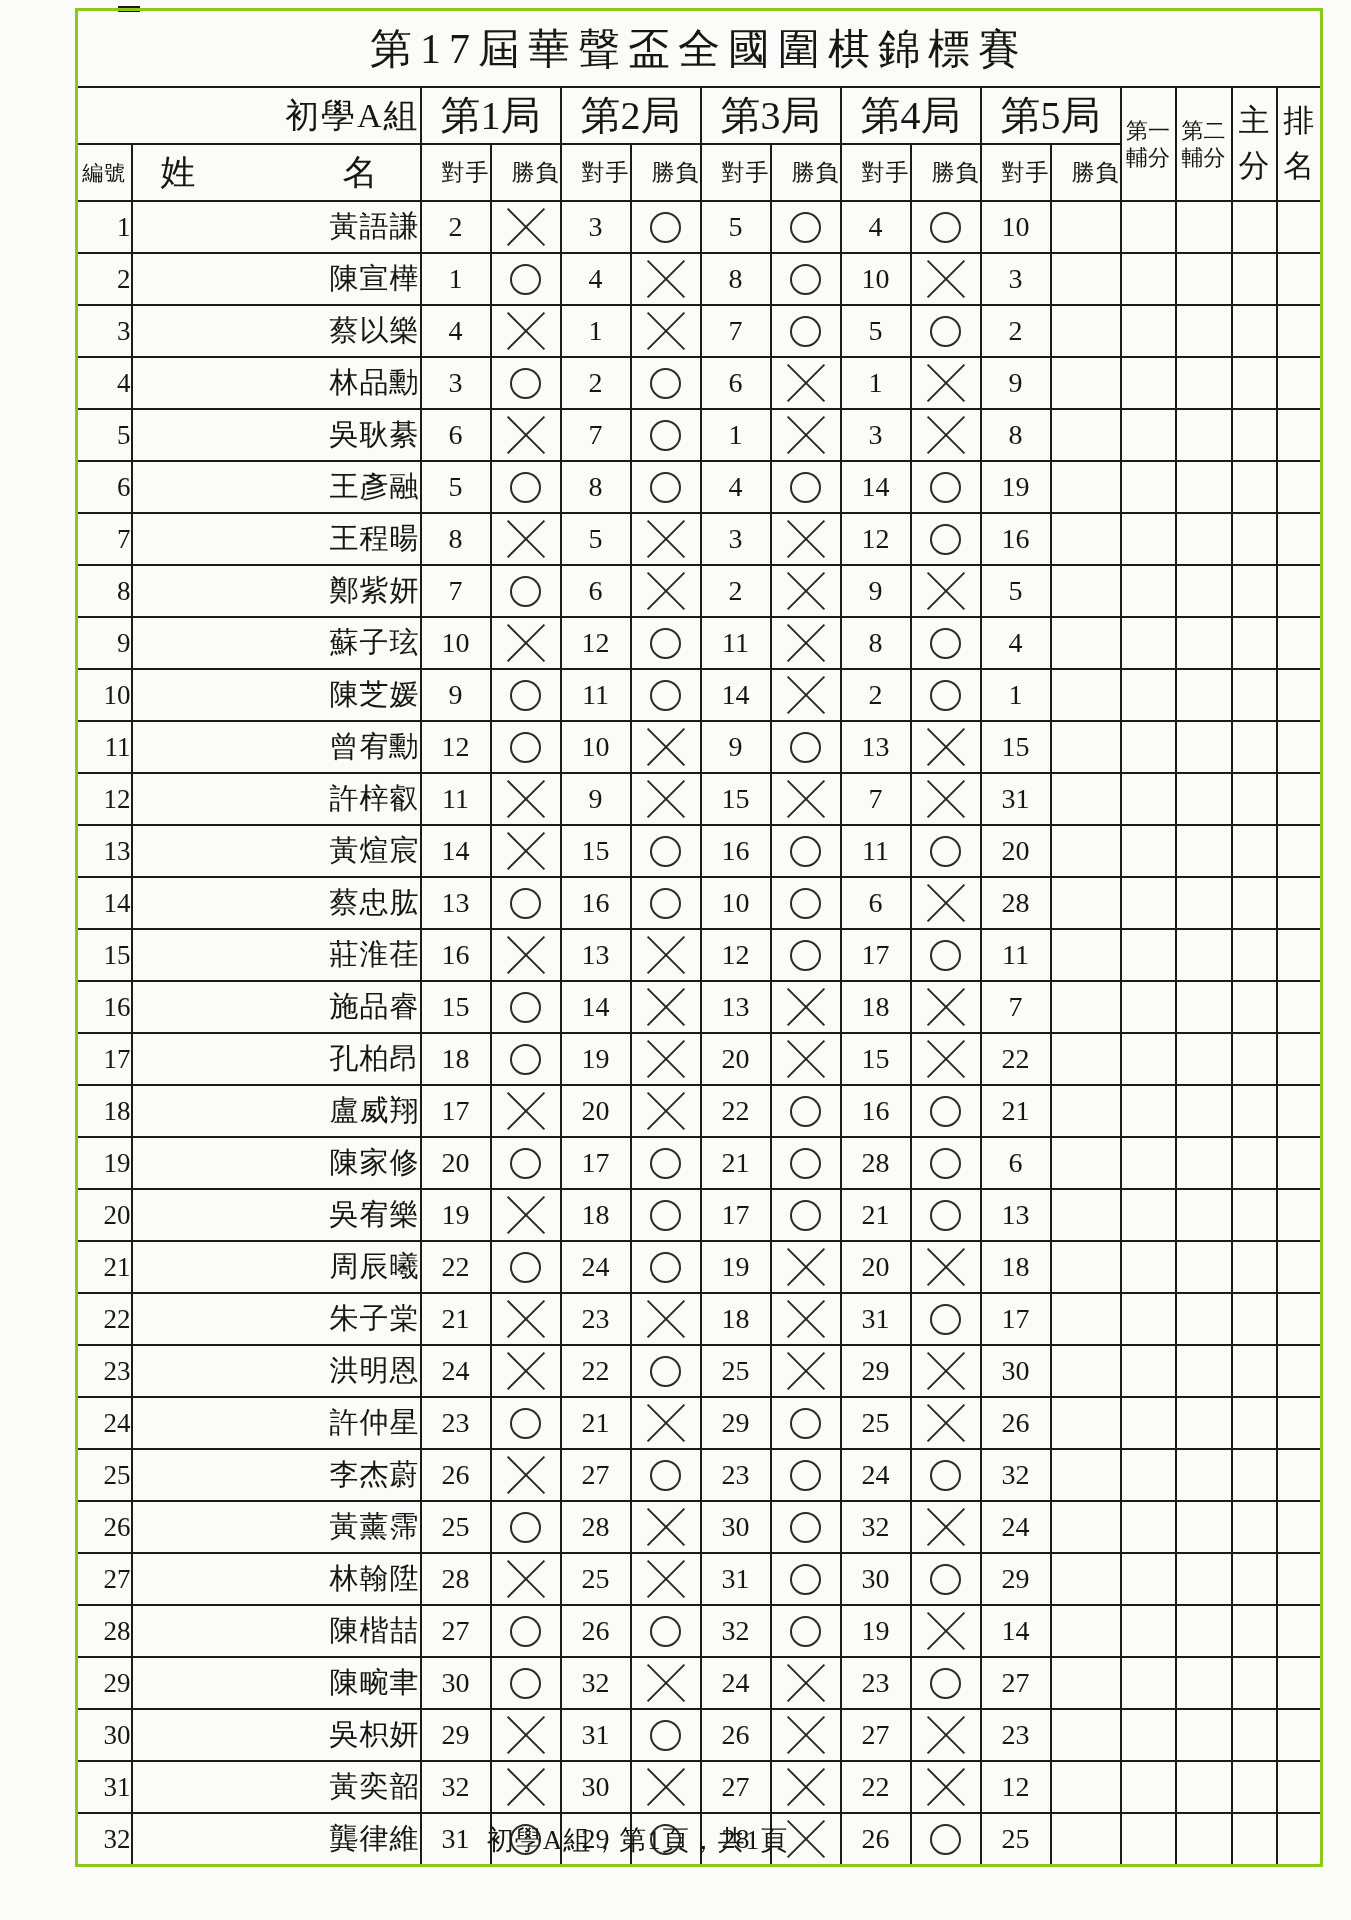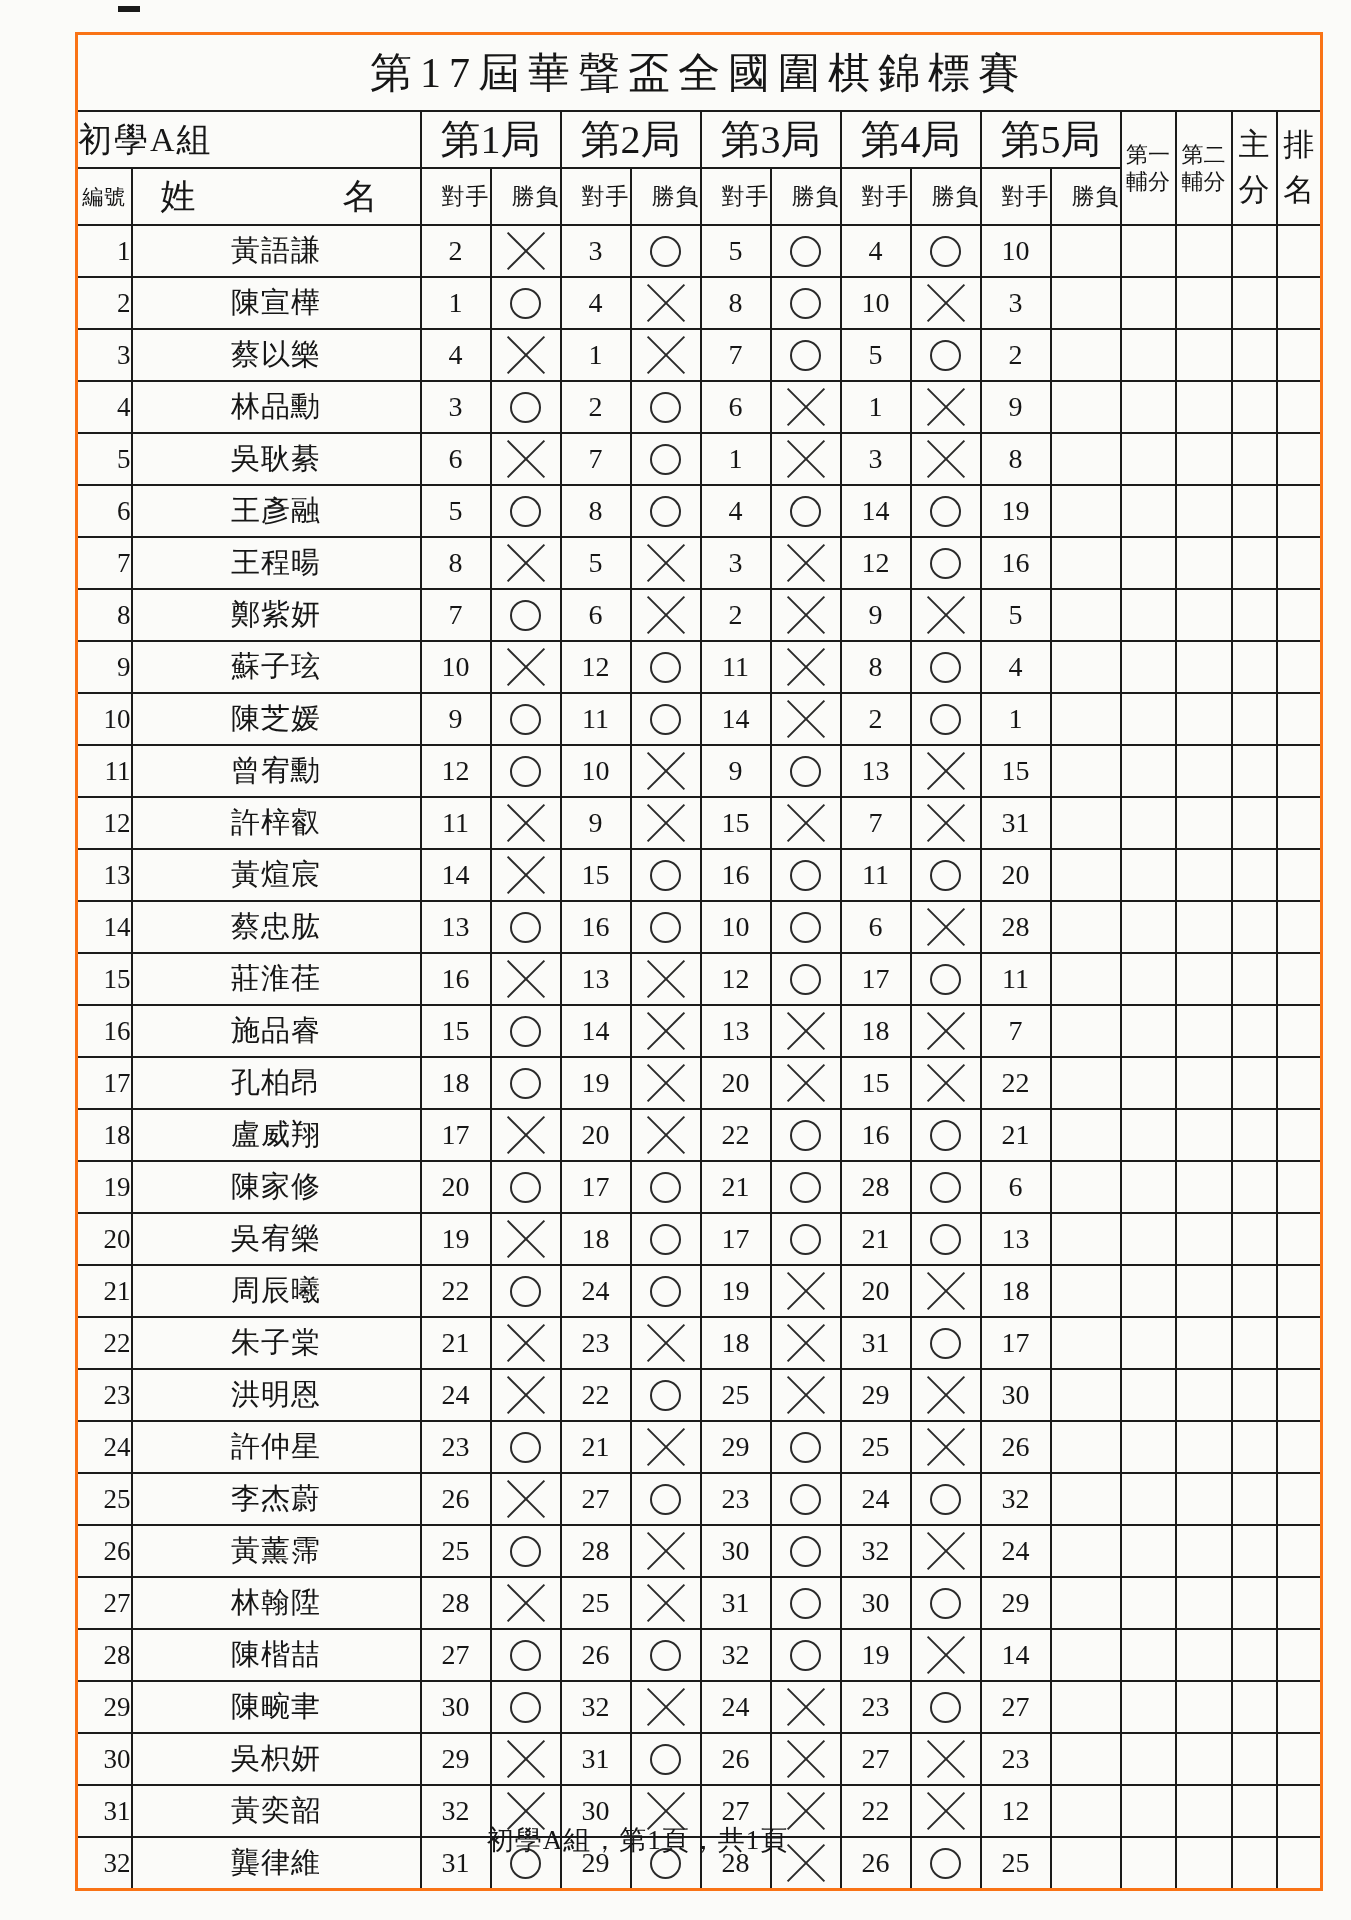--- a/index.html
+++ b/index.html
@@ -19,52 +19,52 @@
     width:1245px;
     border-collapse:collapse;
     table-layout:fixed;
   }
   table.score td, table.score th{
     border:2px solid #1b1b1b;
     padding:0;
     overflow:hidden;
     font-weight:normal;
   }
-  table.score{border:3px solid #f97316;margin-top:24px;}
+  table.score{border:3px solid #84cc16;}
 
   .title-row th{
     height:75px;
     font-size:42px;
     font-weight:bold;
     letter-spacing:8px;
     text-align:center;
     border-bottom:3px solid #141414;
   }
   .hdr-a th{height:52px;}
   .hdr-b th{height:55px;}
 
-  .group-label{font-size:34px;font-weight:bold;text-align:left;letter-spacing:2px;}
+  .group-label{font-size:34px;font-weight:bold;text-align:right;letter-spacing:2px;}
   .round-label{font-size:40px;text-align:center;white-space:nowrap;}
 
   .aux-head{font-size:22px;line-height:1.25;text-align:center;vertical-align:middle;}
   .aux-head .ln{display:block;}
   .big-head{font-size:31px;line-height:1.45;text-align:center;vertical-align:middle;}
   .big-head .ln{display:block;}
 
   .no-head{font-size:21px;text-align:center;letter-spacing:1px;border-radius:9px;}
   .name-head{
     font-size:35px;font-weight:bold;
   }
   .name-head .spread{display:flex;justify-content:space-between;padding:0 42px 0 28px;}
 
   .sub-head{font-size:23px;text-align:right;letter-spacing:1px;white-space:nowrap;}
 
   tr.p-row td{height:50px;}
   td.c-no{font-size:27px;text-align:right;padding-right:5px;}
-  td.c-name{font-size:29px;text-align:center;padding-left:7px;letter-spacing:1px;white-space:nowrap;}
+  td.c-name{font-size:29px;text-align:right;padding-left:7px;letter-spacing:1px;white-space:nowrap;}
   td.c-opp{font-size:28px;text-align:center;}
   td.c-res{text-align:center;vertical-align:middle;}
   td.c-empty{background:transparent;}
 
   .mark{display:inline-block;vertical-align:middle;}
   .mark-circle{
     width:31px;height:31px;
     border:2px solid #2a2a2a;
     border-radius:50%;
     box-sizing:border-box;

